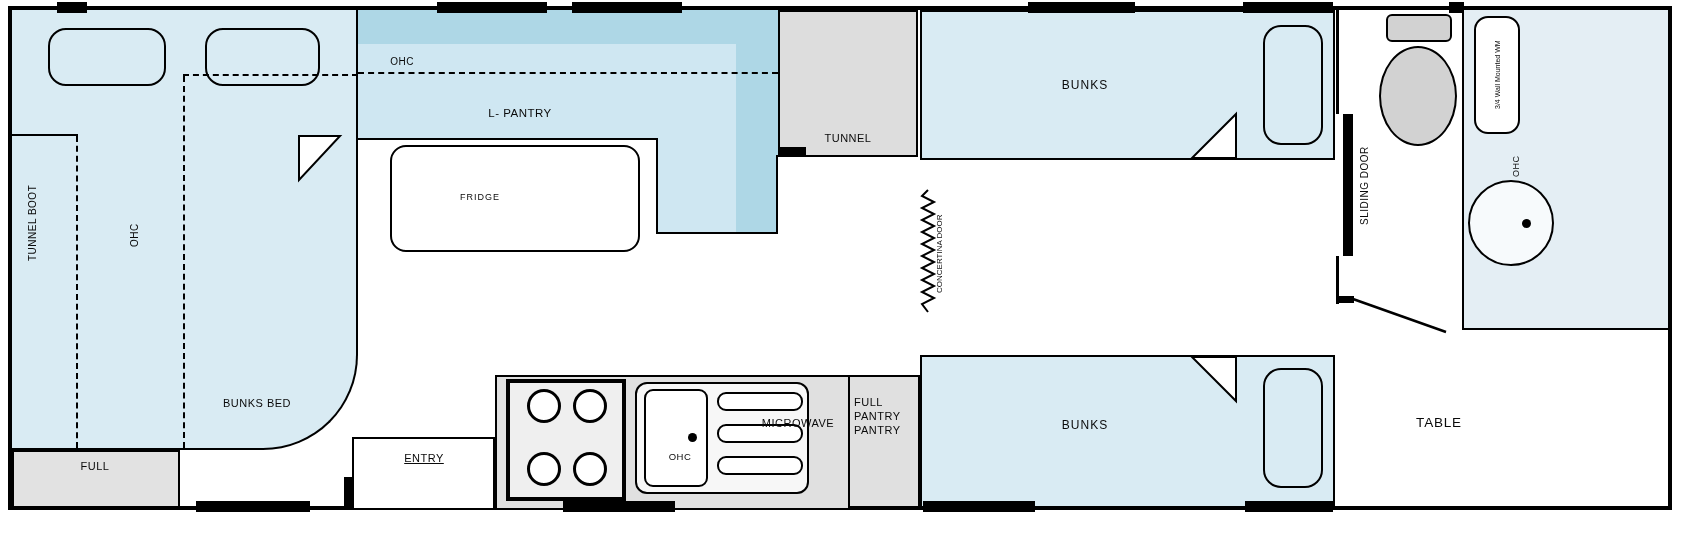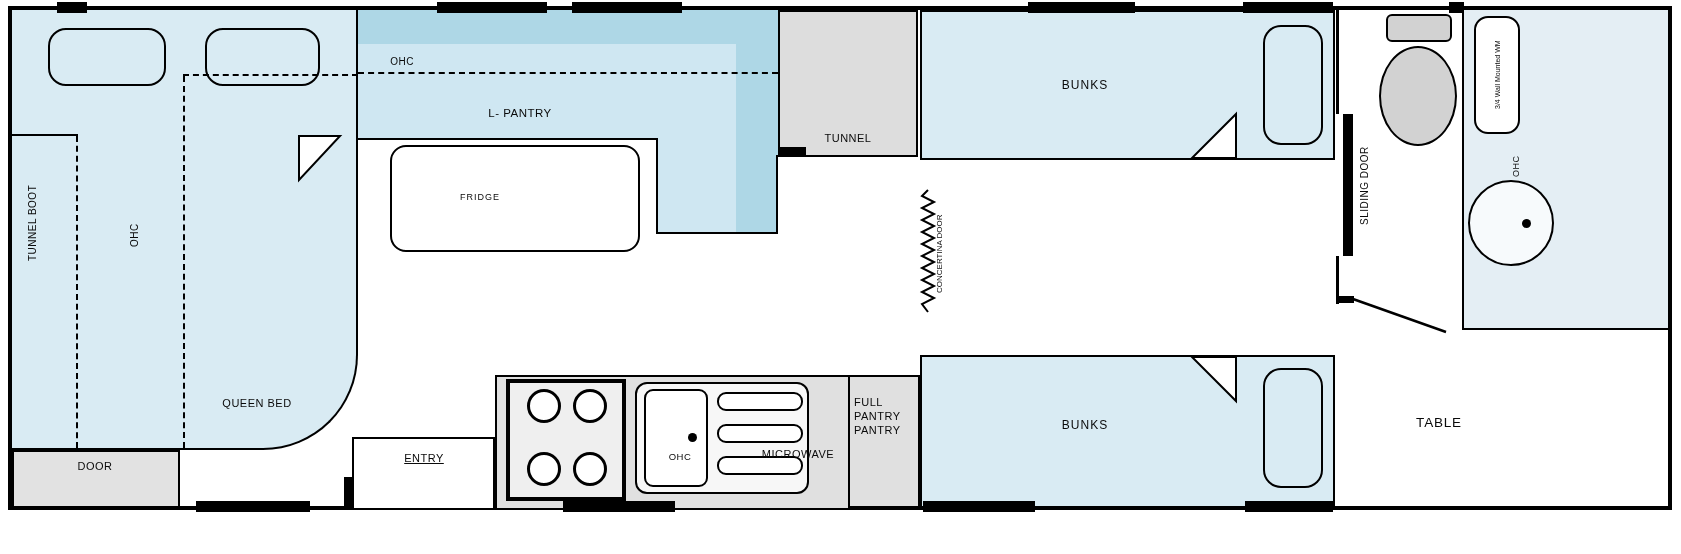--- a/index.html
+++ b/index.html
@@ -55,21 +55,21 @@
   .bench{left:495px;top:375px;width:355px;height:133px;background:#e0e0e0;border-top:2px solid #000;border-left:2px solid #000;}
   .stove{left:506px;top:379px;width:120px;height:122px;background:#efefef;border:4px solid #000;}
   .burner{width:34px;height:34px;border:3px solid #000;border-radius:50%;background:#fff;}
   .b1{left:527px;top:389px;} .b2{left:573px;top:389px;} .b3{left:527px;top:452px;} .b4{left:573px;top:452px;}
   .sinku{left:635px;top:382px;width:174px;height:112px;background:#f7f7f7;border:2.5px solid #000;border-radius:12px;}
   .sinkb{left:644px;top:389px;width:64px;height:98px;background:#fff;border:2px solid #000;border-radius:9px;}
   .tap{left:688px;top:433px;width:9px;height:9px;background:#000;border-radius:50%;}
   .l-kohc{left:652px;top:450px;width:56px;height:13px;font-size:9.5px;}
   .dr{width:86px;height:19px;background:#fff;border:2px solid #000;border-radius:9px;}
   .dr1{left:717px;top:392px;} .dr2{left:717px;top:424px;} .dr3{left:717px;top:456px;}
-  .l-micro{left:745px;top:416px;width:106px;height:13px;font-size:11px;margin-top:31px;}
+  .l-micro{left:745px;top:416px;width:106px;height:13px;font-size:11px;}
   .pantry{left:848px;top:375px;width:72px;height:133px;background:#e0e0e0;border:2px solid #000;}
   .l-pantry{left:854px;top:390px;width:60px;height:54px;white-space:normal;line-height:1.25;}
 
   
   .bunkt{left:920px;top:10px;width:415px;height:150px;background:#d9ebf3;border:2px solid #000;}
   .bunkb{left:920px;top:355px;width:415px;height:153px;background:#d9ebf3;border:2px solid #000;}
   .l-bunkt{left:1020px;top:77px;width:130px;height:16px;font-size:12px;letter-spacing:1px;}
   .l-bunkb{left:1020px;top:417px;width:130px;height:16px;font-size:12px;letter-spacing:1px;}
   .bpilt{left:1263px;top:25px;width:60px;height:120px;}
   .bpilb{left:1263px;top:368px;width:60px;height:120px;}
@@ -111,22 +111,22 @@
   <div class="a bed"></div>
   <div class="a pillow pil1"></div>
   <div class="a pillow pil2"></div>
   <div class="a dv1"></div>
   <div class="a dh1"></div>
   <div class="a dv2"></div>
   <div class="a bootline"></div>
   <div class="a robe"></div>
   <div class="lbl vt l-tb">TUNNEL BOOT</div>
   <div class="lbl vt l-bohc">OHC</div>
-  <div class="lbl l-qb">QUEEN BED</div>
-  <div class="lbl l-robe">DOOR</div>
+  <div class="lbl l-qb">BUNKS BED</div>
+  <div class="lbl l-robe">FULL</div>
 
   <div class="a lbackt"></div>
   <div class="a lbackr"></div>
   <div class="a lseatt"></div>
   <div class="a lseatr"></div>
   <div class="a ledgeh"></div>
   <div class="a ledgev"></div>
   <div class="a ledgeb"></div>
   <div class="a lwall"></div>
   <div class="a ldash"></div>

